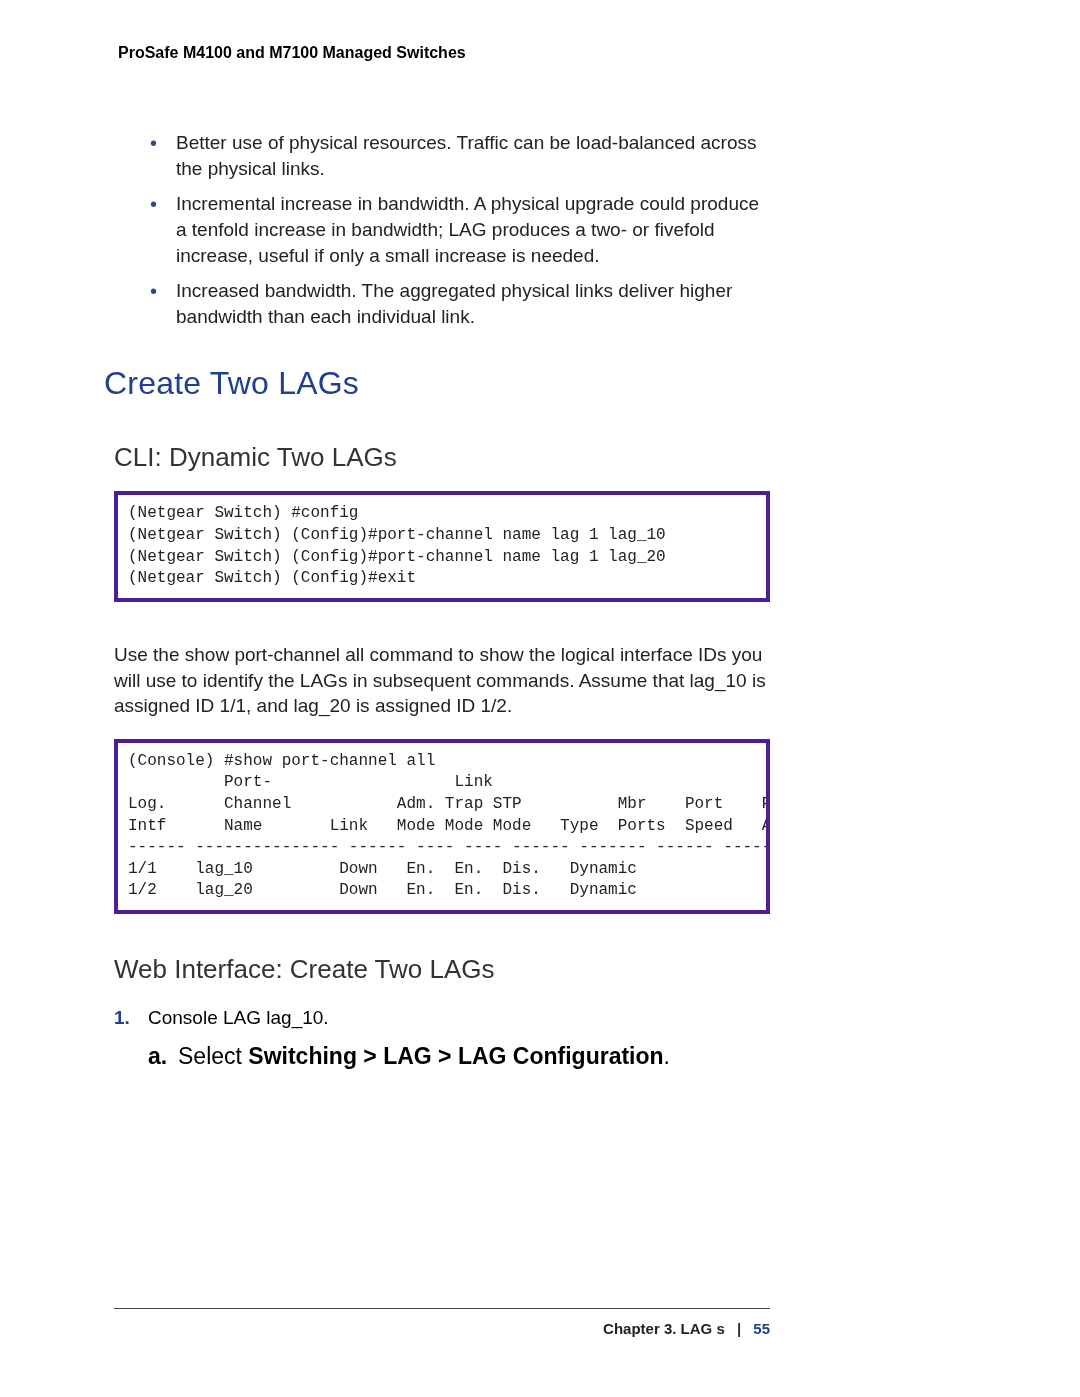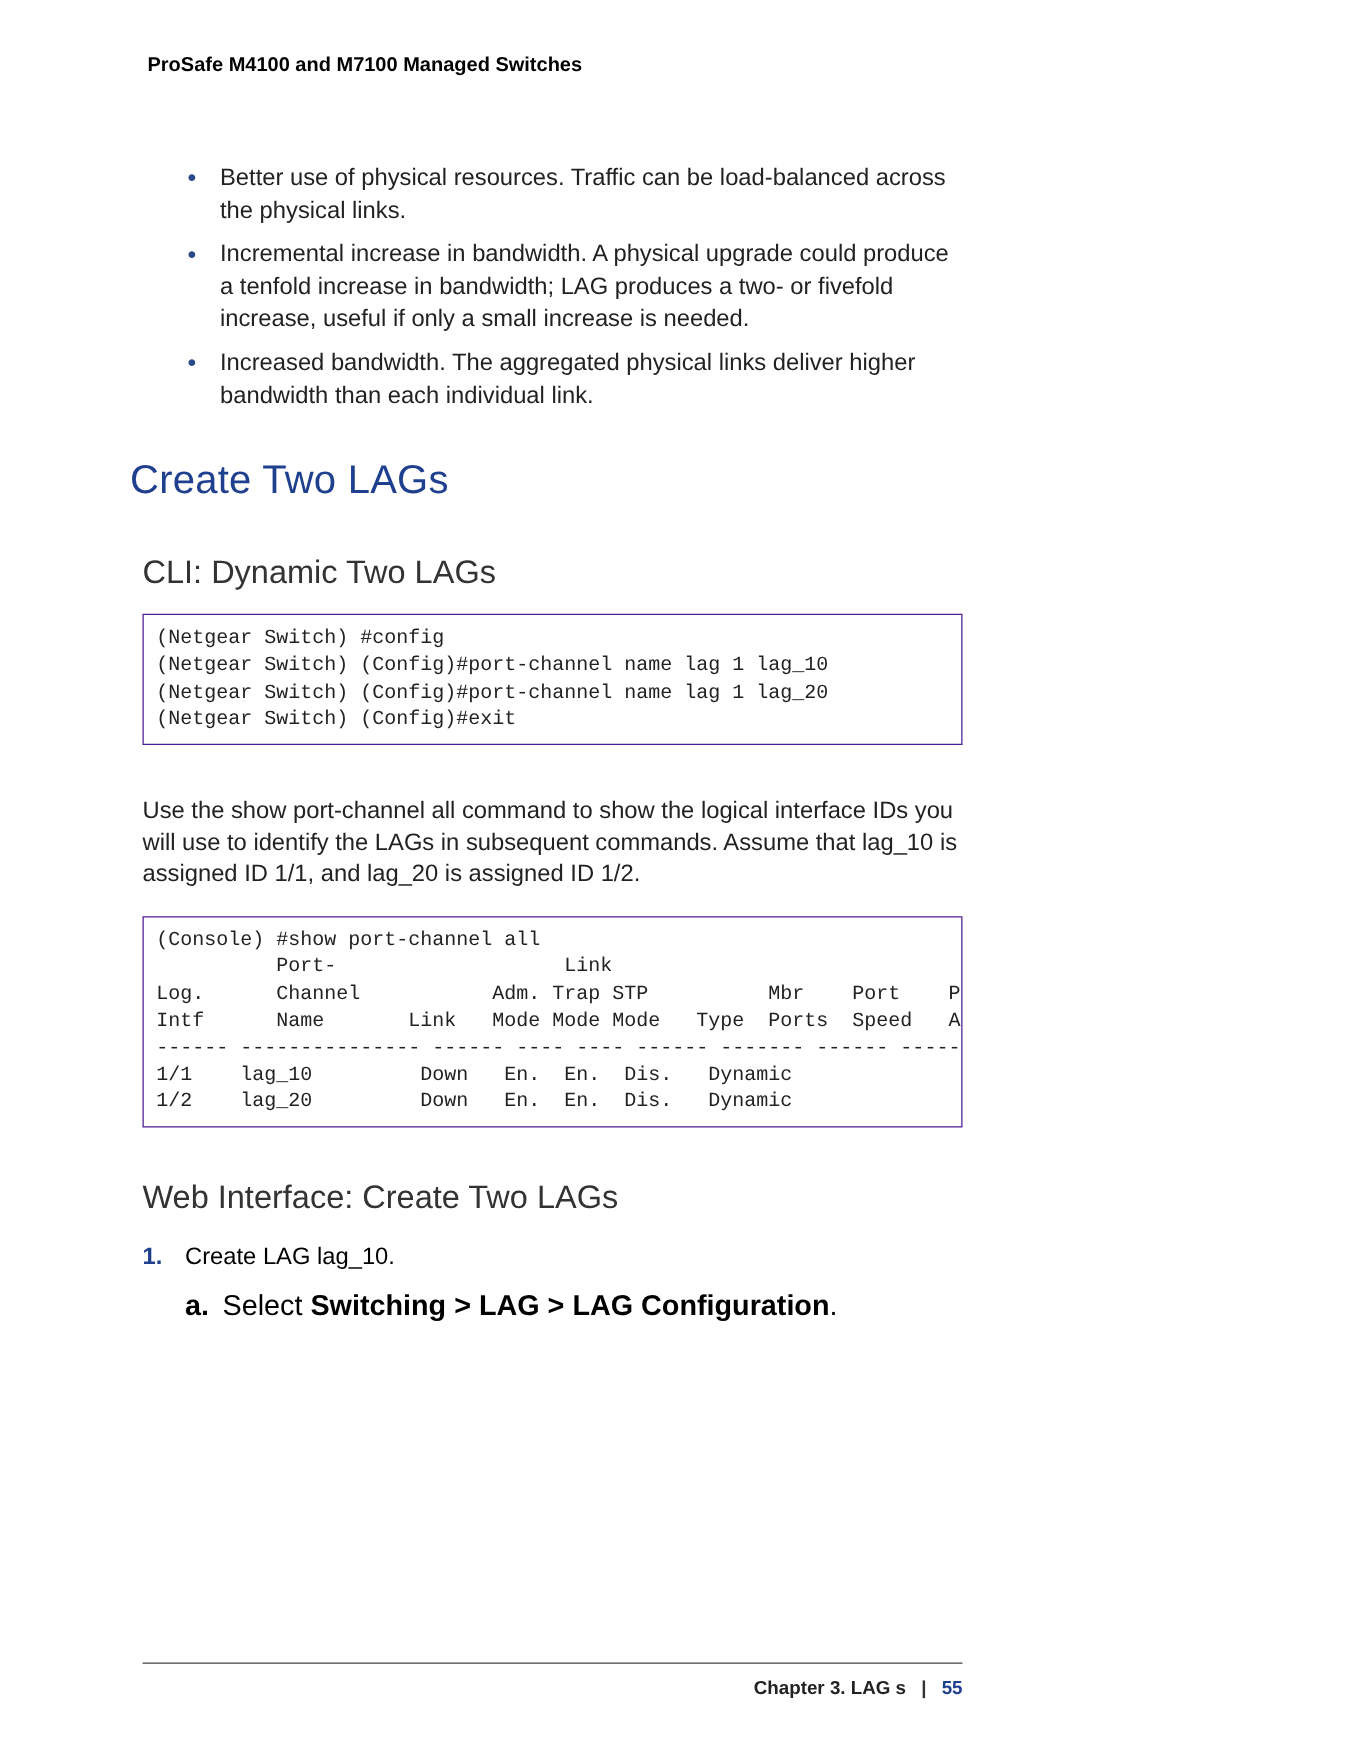--- a/index.html
+++ b/index.html
@@ -61,21 +61,21 @@
     font-size: 26px;
     margin: 40px 0 18px 0;
   }
   p.body {
     font-size: 19px;
     line-height: 1.35;
     margin: 0 0 20px 0;
     color: #222;
   }
   pre.codeblock {
-    border: 1px solid #4c1d95;
+    border: 4px solid #4c1d95;
     font-family: "Courier New", Courier, monospace;
     font-size: 16px;
     line-height: 1.35;
     padding: 8px 10px;
     margin: 0 0 40px 0;
     white-space: pre;
     overflow: hidden;
     color: #222;
   }
   .numbered {
@@ -118,21 +118,21 @@
     content: counter(sub, lower-alpha) ".";
     position: absolute;
     left: 0;
     top: 0;
     font-weight: bold;
     color: #000;
   }
   strong { font-weight: bold; }
   .footer {
     position: absolute;
-    bottom: 38px;
+    bottom: 60px;
     left: 114px;
     right: 114px;
   }
   .footer-line {
     border-top: 1px solid #444;
     height: 1px;
     margin-bottom: 10px;
   }
   .footer-text {
     text-align: right;
@@ -173,21 +173,21 @@
 Log.      Channel           Adm. Trap STP          Mbr    Port    Port
 Intf      Name       Link   Mode Mode Mode   Type  Ports  Speed   Active
 ------ --------------- ------ ---- ---- ------ ------- ------ --------- ------
 1/1    lag_10         Down   En.  En.  Dis.   Dynamic
 1/2    lag_20         Down   En.  En.  Dis.   Dynamic</pre>
 
   <h2 class="subsection">Web Interface: Create Two LAGs</h2>
 
   <ol class="numbered">
     <li>
-      <span>Create LAG lag_10.</span>
+      <span>Console LAG lag_10.</span>
       <ol class="sublist">
         <li>
           <span>Select </span><strong>Switching &gt; LAG &gt; LAG Configuration</strong><span>.</span>
         </li>
       </ol>
     </li>
   </ol>
 
   <div class="footer">
     <div class="footer-line"></div>

